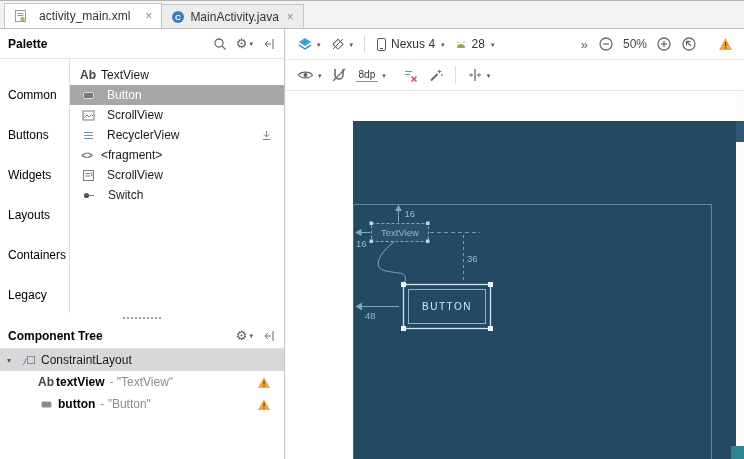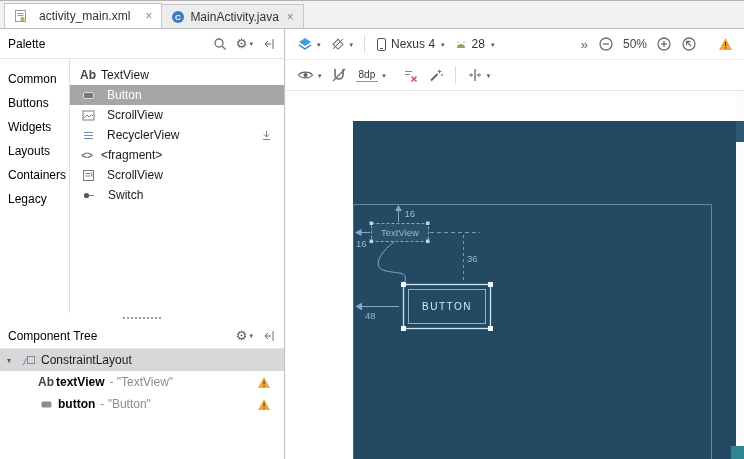--- a/index.html
+++ b/index.html
@@ -13,29 +13,29 @@
   .tab { display: flex; align-items: center; gap: 5px; padding: 0 9px; border: 1px solid #c6c6c6;
          border-bottom: none; background: #ececec; margin-top: 3px; margin-right: -1px; color: #333; }
   .tab.active { background: #ffffff; margin-top: 2px; gap: 12px; }
   .tab .close { color: #8a8a8a; font-size: 12px; margin-left: 3px; line-height: 1; }
 
   
   .left { position: absolute; top: 28px; left: 0; width: 285px; bottom: 0; background: #fff;
           border-right: 1px solid #c4c4c4; display: flex; flex-direction: column; }
   .panel-header { height: 30px; display: flex; align-items: center; padding: 0 8px;
                   border-bottom: 1px solid #e4e4e4; background: #fff; flex: none; }
-  .panel-header .title { color: #000; }
+  .panel-header .title { color: #000; font-weight: bold; }
   .panel-header .spacer { flex: 1; }
   .hicon { display: flex; align-items: center; margin-left: 9px; color: #5f5f5f; }
   .gear-glyph { font-size: 13px; color: #5f5f5f; line-height: 1; }
   .caret { font-size: 7px; color: #555; margin-left: 2px; line-height: 1; }
 
   .palette-body { height: 254px; display: flex; flex: none; border-bottom: none; }
   .cats { width: 70px; border-right: 1px solid #ddd; padding-top: 8px; flex: none; }
-  .cat-row { height: 24px; display: flex; align-items: center; padding-left: 8px; color: #000; }
+  .cat-row { height: 24px; display: flex; align-items: center; padding-left: 8px; color: #000; margin-top: 16px; }
   .comps { flex: 1; padding-top: 6px; }
   .comp-row { height: 20px; display: flex; align-items: center; gap: 7px; padding-left: 10px; }
   .comp-row.selected { background: #a6a6a6; color: #fff; }
   .ab-icon { font-size: 12px; font-weight: bold; color: #444; width: 14px; text-align: center; }
   .frag-icon { font-size: 10px; font-weight: bold; color: #6f6f6f; width: 14px; text-align: center; }
   .trail { margin-left: auto; margin-right: 12px; display: flex; align-items: center; }
 
   .splitter { height: 10px; flex: none; display: flex; align-items: center; justify-content: center; }
   .splitter .dots { width: 38px; border-top: 2px dotted #9a9a9a; }
 

